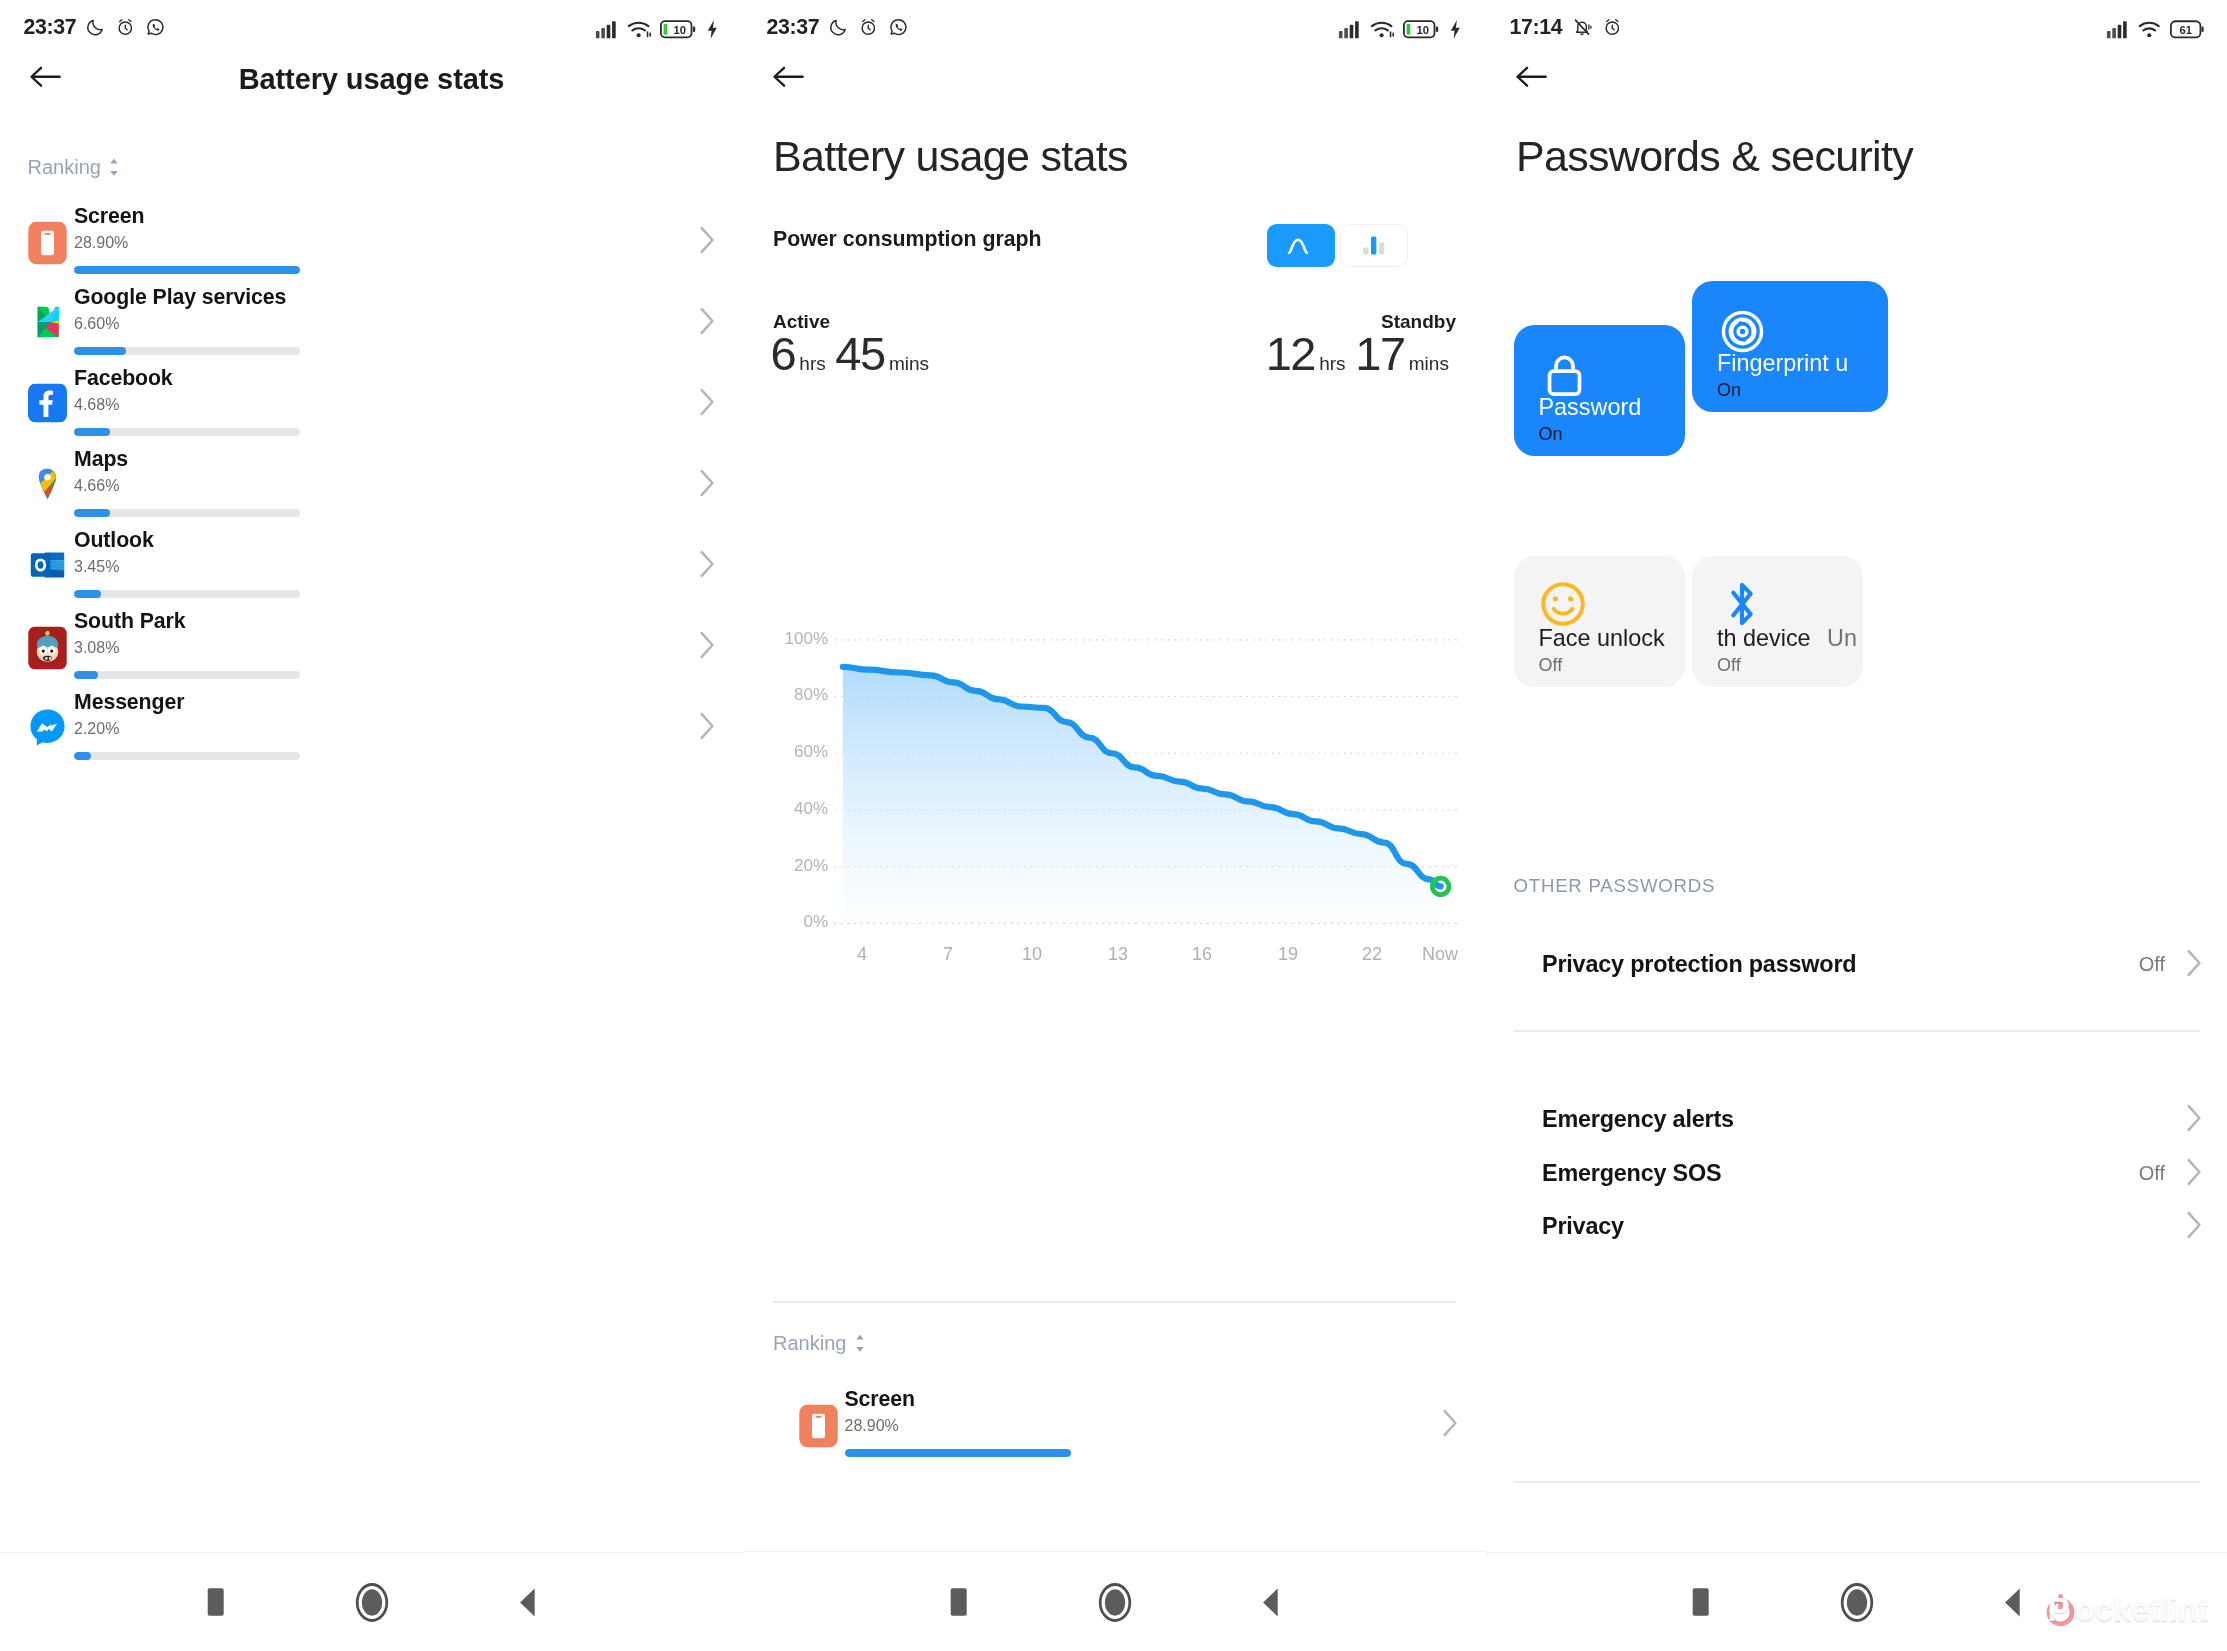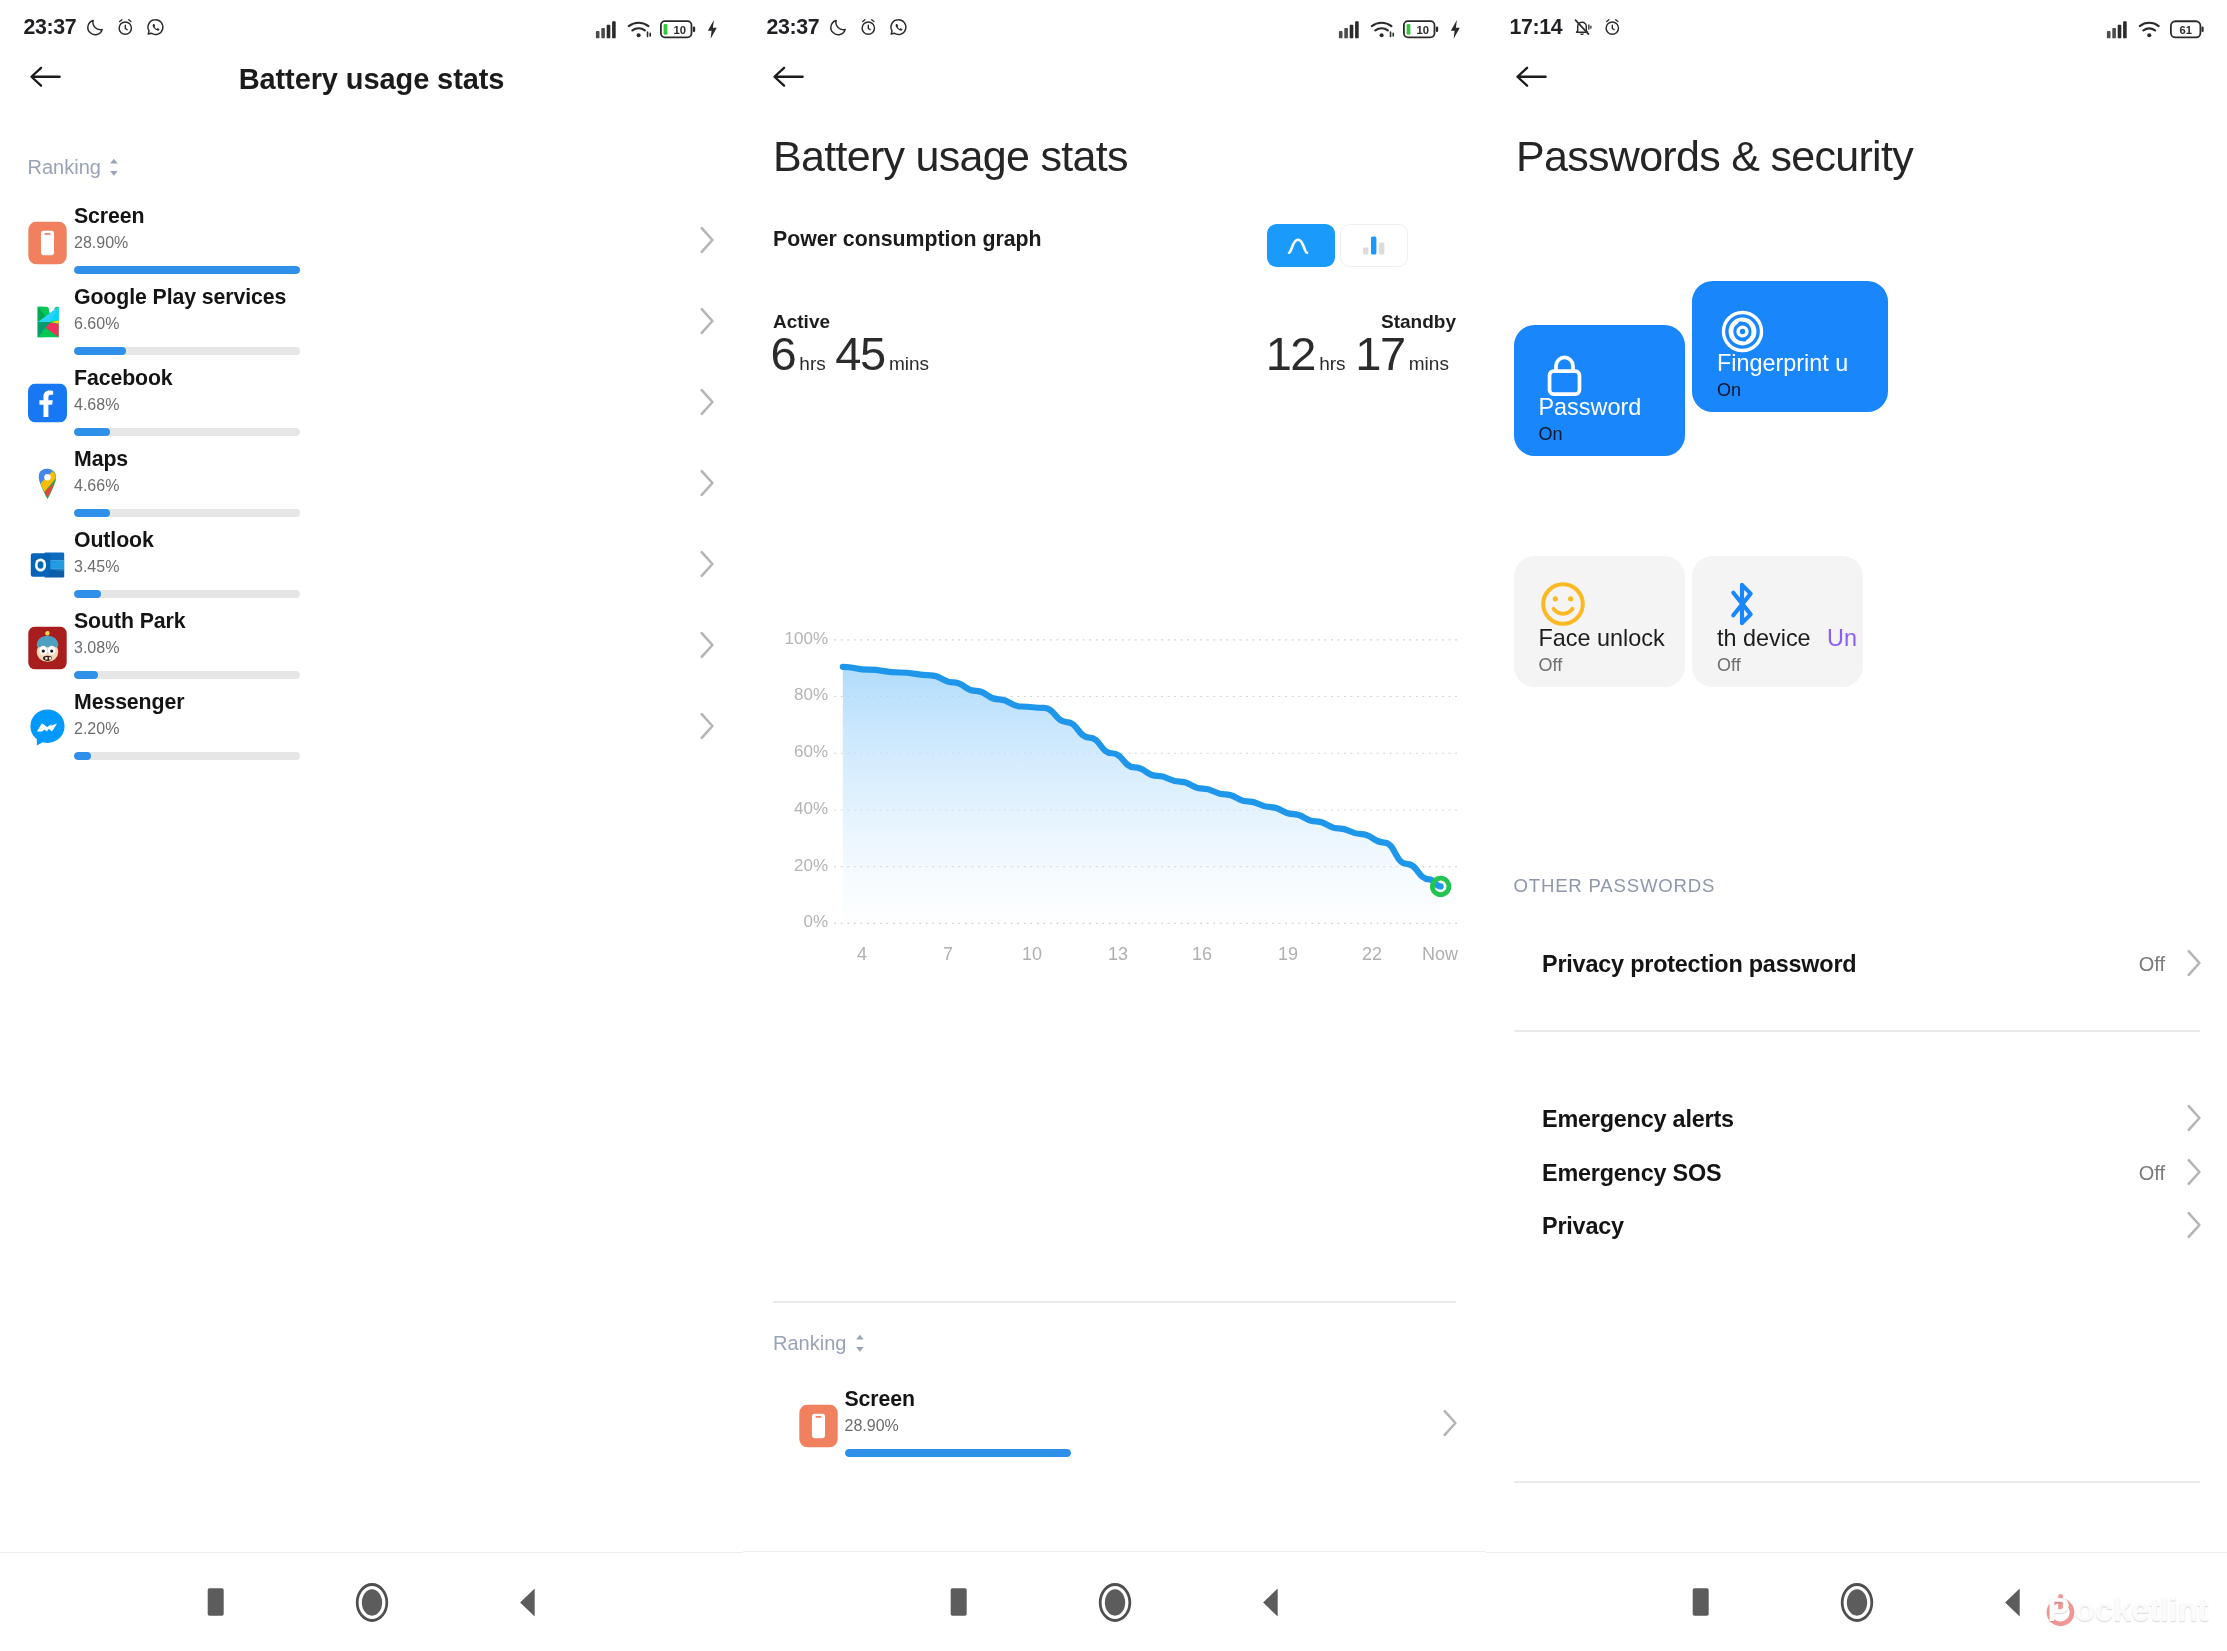--- a/index.html
+++ b/index.html
@@ -58,21 +58,21 @@
   
   .tile{position:absolute;border-radius:20.6px;box-sizing:border-box;padding:27.5px 25px;overflow:hidden;}
   .tile.blue{background:#1a86fb;}
   .tile.grey{background:#f4f4f5;}
   .tile-title{position:absolute;left:25px;font-size:23.4px;font-weight:400;white-space:nowrap;}
   .tile-sub{position:absolute;left:25px;font-size:18px;}
   .blue .tile-title{color:#fff;}
   .blue .tile-sub{color:#0f172a;text-align:right;}
   .grey .tile-title{color:#1d1d1d;}
   .grey .tile-sub{color:#6e6e6e;}
-  .tile-extra{position:absolute;font-size:23.4px;color:#8b5cf6;white-space:nowrap;}
+  .tile-extra{position:absolute;font-size:23.4px;color:#737373;white-space:nowrap;}
 
   .sec-head{position:absolute;font-size:18.6px;color:#8e97ab;letter-spacing:0.8px;}
   .secrow{position:absolute;left:0;right:0;height:76px;}
   .sec-lab{position:absolute;left:56px;top:50%;transform:translateY(-50%);font-size:23.4px;font-weight:700;color:#141414;letter-spacing:-0.2px;}
   .sec-val{position:absolute;right:62px;top:50%;transform:translateY(-50%);font-size:20px;color:#7b7b7b;}
   .sec-chev{position:absolute;right:25px;top:50%;transform:translateY(-50%);}
 
   
   .navbar{position:absolute;left:0;right:0;bottom:0;height:100px;display:flex;align-items:center;justify-content:center;gap:0;}
   .navbar .slot{width:156px;display:flex;align-items:center;justify-content:center;}

